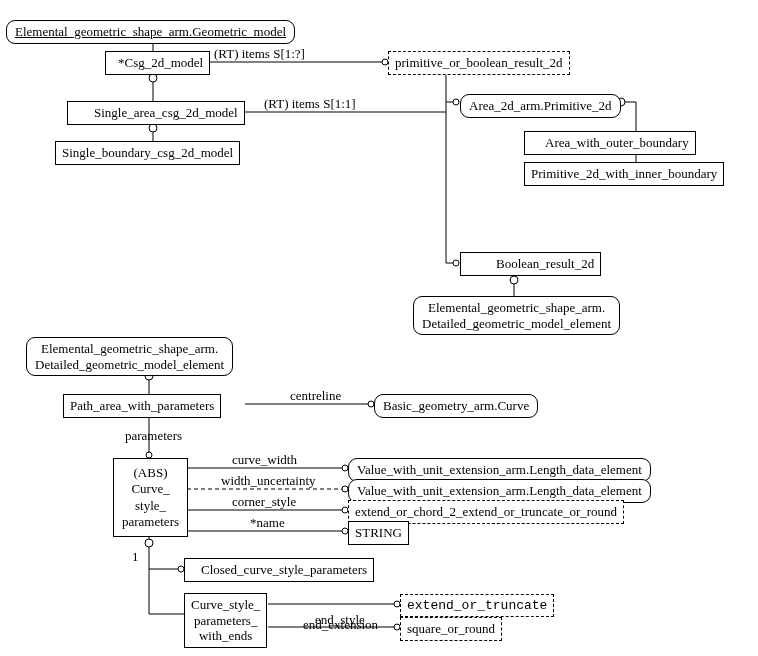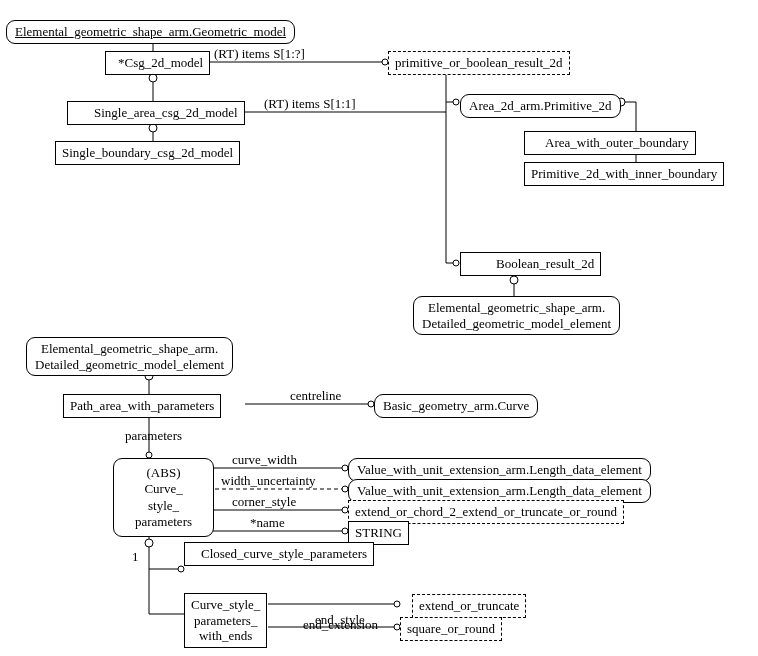--- a/index.html
+++ b/index.html
@@ -142,44 +142,44 @@
 </div>
 
 <div class="node rect" style="left:63px; top:394px;"><span>Path_area_with_parameters</span></div>
 
 <div class="label" style="left:290px; top:388px;"><span>centreline</span></div>
 
 <div class="node rounded" style="left:374px; top:394px;"><span>Basic_geometry_arm.Curve</span></div>
 
 <div class="label" style="left:125px; top:428px;"><span>parameters</span></div>
 
-<div class="node rect" style="left:113px; top:458px; line-height:1.25; padding:6px 21px;border-radius:9px;">
+<div class="node rect" style="left:113px; top:458px; line-height:1.25; padding:6px 8px;">
   <span>(ABS)</span><br>
   <span>Curve_</span><br>
   <span>style_</span><br>
   <span>parameters</span>
 </div>
 
 <div class="label" style="left:232px; top:452px;font-family:Liberation Serif, serif;"><span>curve_width</span></div>
 <div class="label" style="left:221px; top:473px;"><span>width_uncertainty</span></div>
 <div class="label" style="left:232px; top:494px;"><span>corner_style</span></div>
 <div class="label" style="left:250px; top:515px;"><span>*name</span></div>
 
 <div class="node rounded" style="left:348px; top:458px;"><span>Value_with_unit_extension_arm.Length_data_element</span></div>
 <div class="node rounded" style="left:348px; top:479px;"><span>Value_with_unit_extension_arm.Length_data_element</span></div>
 <div class="node dashed" style="left:348px; top:500px;"><span>extend_or_chord_2_extend_or_truncate_or_round</span></div>
 <div class="node rect" style="left:348px; top:521px;"><span>STRING</span></div>
 
 <div class="label" style="left:132px; top:549px;"><span>1</span></div>
 
-<div class="node rect" style="left:184px; top:542px;padding-left:16px;"><span>Closed_curve_style_parameters</span></div>
+<div class="node rect" style="left:184px; top:558px;padding-left:16px;"><span>Closed_curve_style_parameters</span></div>
 
 <div class="node rect" style="left:184px; top:593px; line-height:1.2;">
   <span>Curve_style_</span><br>
   <span>parameters_</span><br>
   <span>with_ends</span>
 </div>
 
 <div class="label" style="left:303px; top:589px;margin-top:28px;"><span>end_extension</span></div>
 <div class="label" style="left:315px; top:612px;"><span>end_style</span></div>
 
-<div class="node dashed" style="left:412px; top:594px;"><span>extend_or_truncate</span></div>
+<div class="node dashed" style="left:400px; top:594px;font-family:Liberation Mono, monospace;"><span>extend_or_truncate</span></div>
 <div class="node dashed" style="left:400px; top:617px;"><span>square_or_round</span></div>
 
 </body></html>

